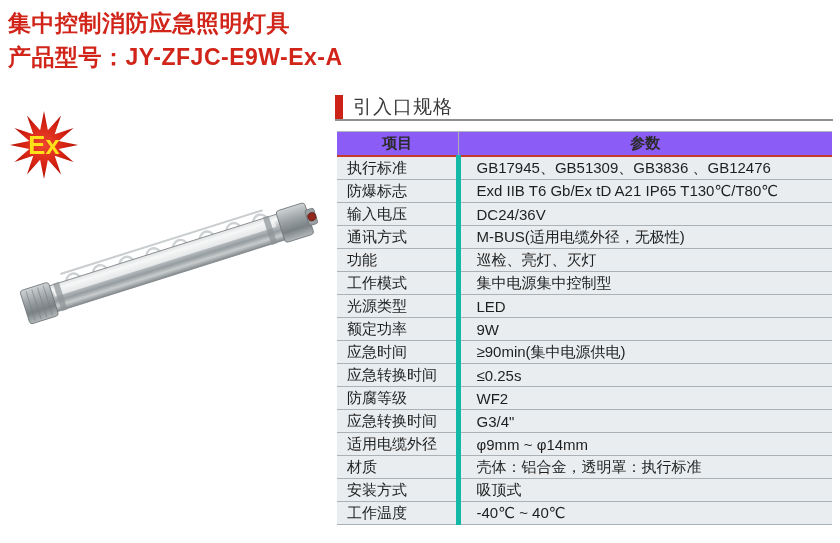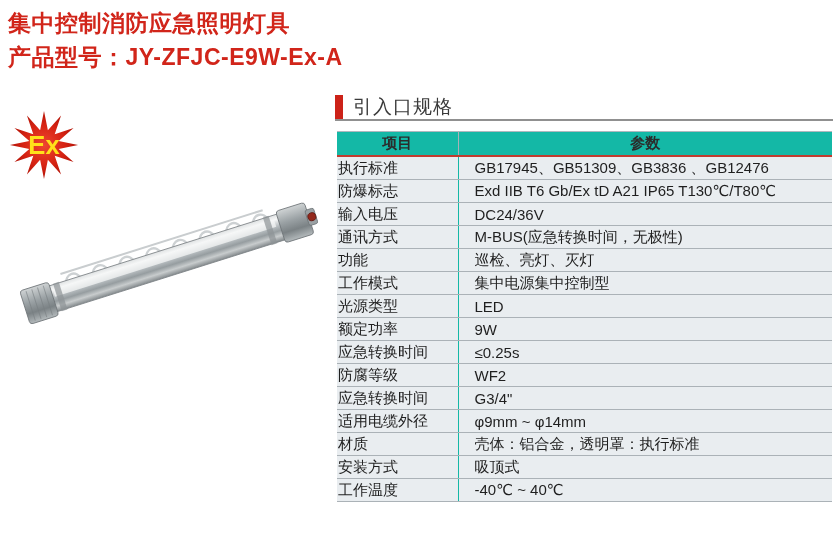--- a/index.html
+++ b/index.html
@@ -22,30 +22,30 @@
     position:absolute; left:353px; top:94px; font-size:19px; color:#3a3a3a;
     letter-spacing:1px; white-space:nowrap;
   }
   .section-rule { position:absolute; left:335px; top:119px; width:498px; height:2px; background:#909090; }
   
   .spec-table {
     position:absolute; left:337px; top:131px; width:495px;
     border-collapse:collapse; table-layout:fixed; font-size:15px; color:#1f1f1f;
   }
   .spec-table th {
-    height:23px; background:#14b8a6; border-top:1px solid #aeb8be;
+    height:23px; background:#8b5cf6; border-top:1px solid #aeb8be;
     border-bottom:2px solid #c23b2e; font-weight:bold; text-align:center;
     color:#2b2b2b; font-size:15px; padding:0;
   }
   .spec-table th.col-item { border-right:1px solid #aab1b6; }
   .spec-table td {
     height:22px; background:#e9edf0; border-bottom:1px solid #abb2b7;
     padding:0; white-space:nowrap; overflow:hidden;
   }
-  .spec-table td.item-cell { padding-left:1px; border-right:1px solid #14b8a6; }
+  .spec-table td.item-cell { padding-left:10px; border-right:5px solid #14b8a6; }
   .spec-table td.value-cell { padding-left:16px; }
 </style>
 </head>
 <body>
 
 <div class="page">
 
   <div class="header-block">
     <div class="title-line">集中控制消防应急照明灯具</div>
     <div class="title-line">产品型号：JY-ZFJC-E9W-Ex-A</div>
@@ -134,37 +134,41 @@
       <tr>
           <td class="item-cell">防爆标志</td>
           <td class="value-cell">Exd IIB T6 Gb/Ex tD A21 IP65 T130℃/T80℃</td>
         </tr>
       <tr>
           <td class="item-cell">输入电压</td>
           <td class="value-cell">DC24/36V</td>
         </tr>
       <tr>
           <td class="item-cell">通讯方式</td>
-          <td class="value-cell">M-BUS(应急转换时间，无极性)</td>
+          <td class="value-cell">M-BUS(适用电缆外径，无极性)</td>
         </tr>
       <tr>
           <td class="item-cell">功能</td>
           <td class="value-cell">巡检、亮灯、灭灯</td>
         </tr>
       <tr>
           <td class="item-cell">工作模式</td>
           <td class="value-cell">集中电源集中控制型</td>
         </tr>
       <tr>
           <td class="item-cell">光源类型</td>
           <td class="value-cell">LED</td>
         </tr>
       <tr>
           <td class="item-cell">额定功率</td>
           <td class="value-cell">9W</td>
+        </tr>
+      <tr>
+          <td class="item-cell">应急时间</td>
+          <td class="value-cell">≥90min(集中电源供电)</td>
         </tr>
       <tr>
           <td class="item-cell">应急转换时间</td>
           <td class="value-cell">≤0.25s</td>
         </tr>
       <tr>
           <td class="item-cell">防腐等级</td>
           <td class="value-cell">WF2</td>
         </tr>
       <tr>

